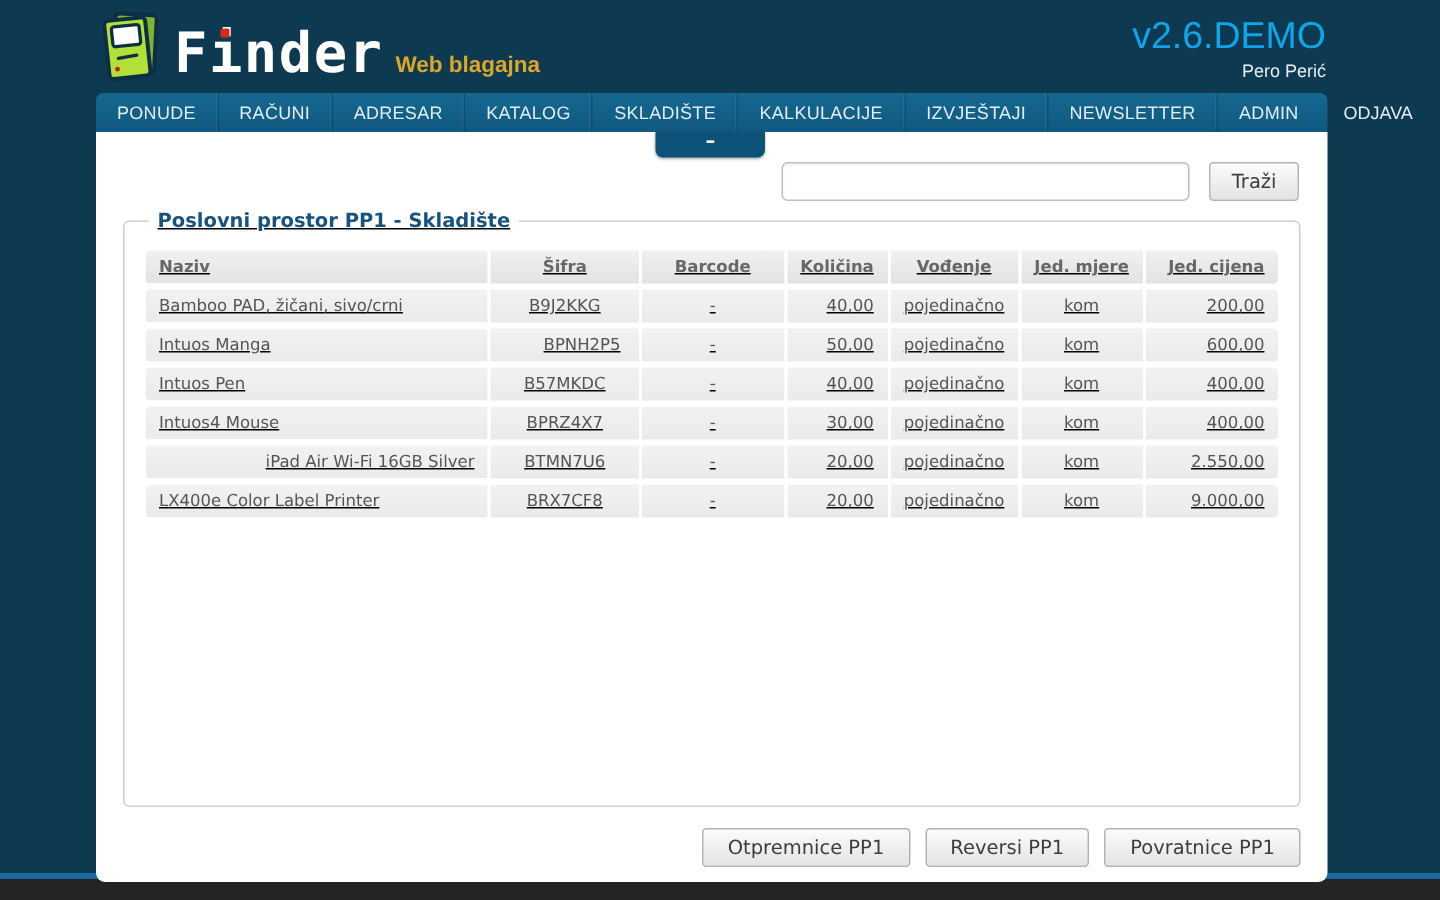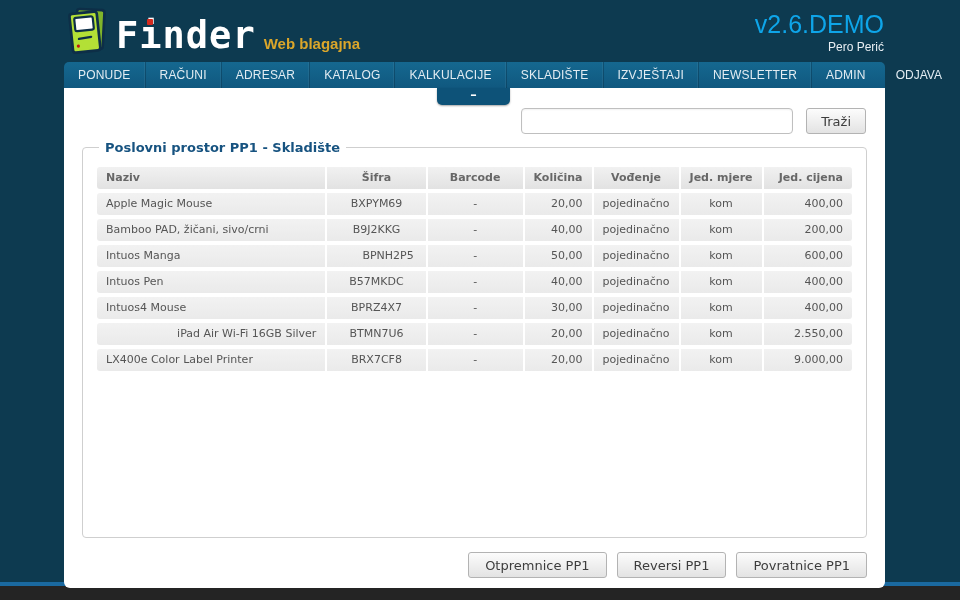--- a/index.html
+++ b/index.html
@@ -78,21 +78,21 @@
   }
   .btn {
     display:inline-block; height:26px; padding:0 14px; margin-left:8px;
     background:linear-gradient(#fcfcfc,#e3e3e3);
     border:1px solid #b3b3b3; border-radius:3px;
     font-size:13px; color:#3d3d3d; cursor:pointer; vertical-align:middle;
     font-family:"DejaVu Sans","Liberation Sans",sans-serif;
   }
   fieldset {
     margin:6px 18px 0; padding:8px 14px; height:398px;
-    border:1px solid #cfcfcf; border-radius:4px;
+    border:1px solid #cfcfcf; border-radius:4px;text-decoration:underline;
   }
   legend {
     font-size:13px; font-weight:bold; color:#175380; padding:0 6px; margin-left:2px;
   }
 
   
   table { width:100%; border-collapse:separate; border-spacing:0 4px; }
   th, td {
     font-size:11px; padding:4px 9px; line-height:14px; white-space:nowrap;
     overflow:hidden; text-overflow:ellipsis;
@@ -149,22 +149,22 @@
       <div class="current-user">Pero Perić</div>
     </div>
   </header>
 
   <nav class="navbar">
     <div class="nav-items" id="nav-items">
         <div class="nav-item">PONUDE</div>
         <div class="nav-item">RAČUNI</div>
         <div class="nav-item">ADRESAR</div>
         <div class="nav-item">KATALOG</div>
+        <div class="nav-item">SKLADIŠTE</div>
         <div class="nav-item">KALKULACIJE</div>
-        <div class="nav-item">SKLADIŠTE</div>
         <div class="nav-item">IZVJEŠTAJI</div>
         <div class="nav-item">NEWSLETTER</div>
         <div class="nav-item">ADMIN</div>
       </div>
     <div class="nav-logout">ODJAVA</div>
   </nav>
 
   <div class="subtab">–</div>
 
   <main class="content">
@@ -191,29 +191,20 @@
               <th style="text-align: center;">Šifra</th>
               <th style="text-align: center;">Barcode</th>
               <th style="text-align: center;">Količina</th>
               <th style="text-align: center;">Vođenje</th>
               <th style="text-align: center;">Jed. mjere</th>
               <th style="text-align: right;">Jed. cijena</th>
             </tr>
           </thead>
         <tbody id="tbody">
             <tr>
-              <td style="text-align: left;">Apple Magic Mouse</td>
-              <td style="text-align: center;">BXPYM69</td>
-              <td style="text-align: center;">-</td>
-              <td style="text-align: right;">20,00</td>
-              <td style="text-align: center;">pojedinačno</td>
-              <td style="text-align: center;">kom</td>
-              <td style="text-align: right;">400,00</td>
-            </tr>
-            <tr>
               <td style="text-align: left;">Bamboo PAD, žičani, sivo/crni</td>
               <td style="text-align: center;">B9J2KKG</td>
               <td style="text-align: center;">-</td>
               <td style="text-align: right;">40,00</td>
               <td style="text-align: center;">pojedinačno</td>
               <td style="text-align: center;">kom</td>
               <td style="text-align: right;">200,00</td>
             </tr>
             <tr>
               <td style="text-align: left;">Intuos Manga</td>

